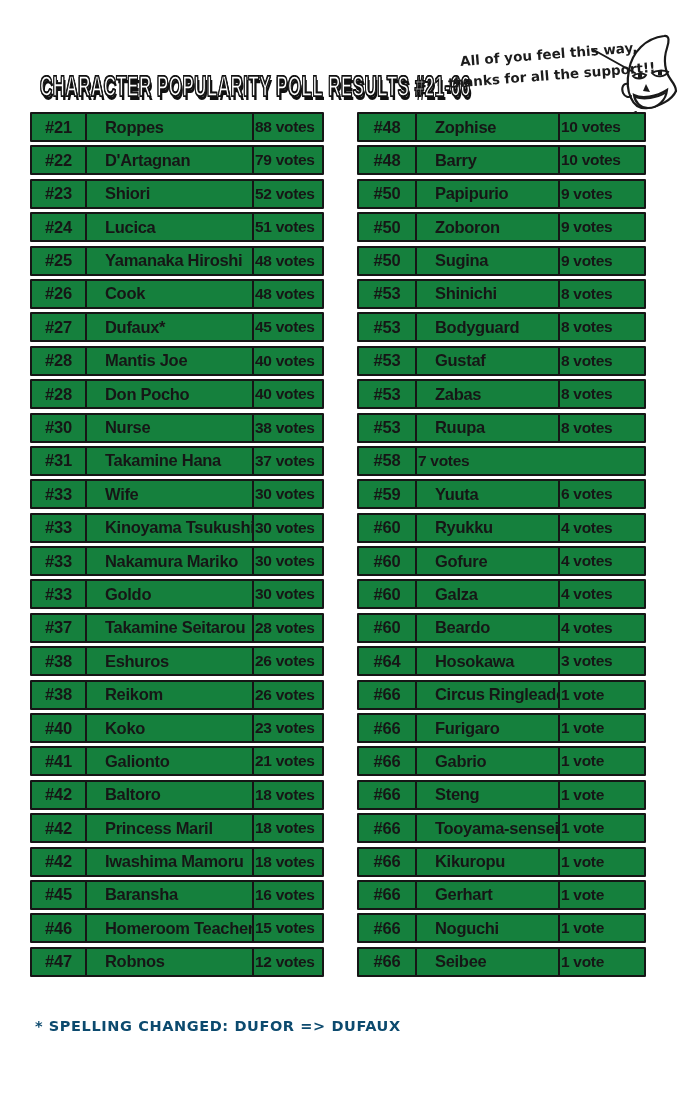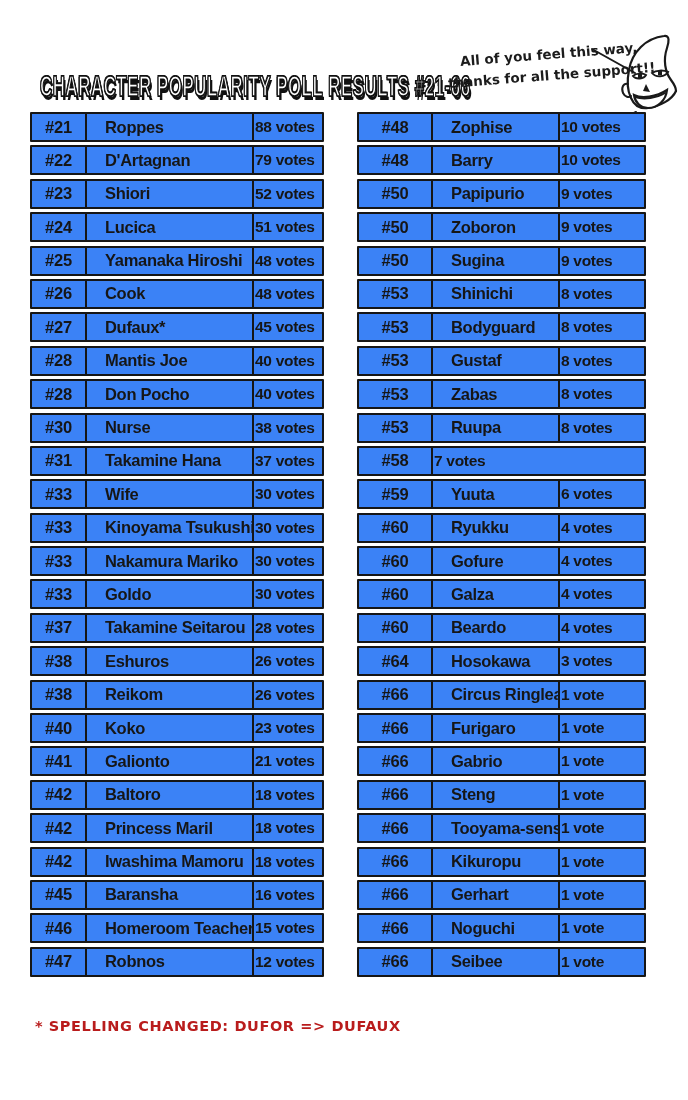--- a/index.html
+++ b/index.html
@@ -26,38 +26,38 @@
     text-align:center;white-space:nowrap;
   }
   .doodle{position:absolute;left:572px;top:34px;}
   
   .poll-table{position:absolute;top:112px;}
   .poll-table.left{left:30px;width:294px;}
   .poll-table.right{left:357px;width:289px;}
   .row{
     display:flex;align-items:stretch;box-sizing:border-box;
     height:30px;margin-bottom:3.4px;
-    border:2.5px solid #161616;border-radius:1px;background:#3b82f6;
+    border:2.5px solid #161616;border-radius:1px;background:#15803d;
   }
   .cell{display:flex;align-items:center;box-sizing:border-box;overflow:hidden;}
   .cell.rank{justify-content:center;border-right:2.5px solid #161616;
     font-size:16.5px;font-weight:700;letter-spacing:-0.2px;}
   .cell.name{flex:1;padding-left:18px;border-right:2.5px solid #161616;
     font-size:16.5px;font-weight:700;letter-spacing:-0.3px;white-space:nowrap;}
   .cell.votes{padding-left:1px;font-size:15.5px;font-weight:700;
     letter-spacing:-0.3px;white-space:nowrap;}
   .poll-table.left  .cell.rank{width:55px;}
-  .poll-table.right .cell.rank{width:74px;}
+  .poll-table.right .cell.rank{width:58px;}
   .poll-table.left  .cell.votes{width:68px;}
   .poll-table.right .cell.votes{width:84px;}
   
   .footnote{
     position:absolute;left:35px;top:1018px;
     font-family:"DejaVu Sans", sans-serif;
-    font-size:14.5px;font-weight:700;letter-spacing:0.6px;color:#b91c1c;
+    font-size:14.5px;font-weight:700;letter-spacing:0.6px;color:#0c4a6e;
     white-space:nowrap;
   }
 </style>
 </head>
 <body>
 
 <div class="title">CHARACTER POPULARITY POLL RESULTS #21-66</div>
 
 <div class="note">
   <div>All of you feel this way,</div>

